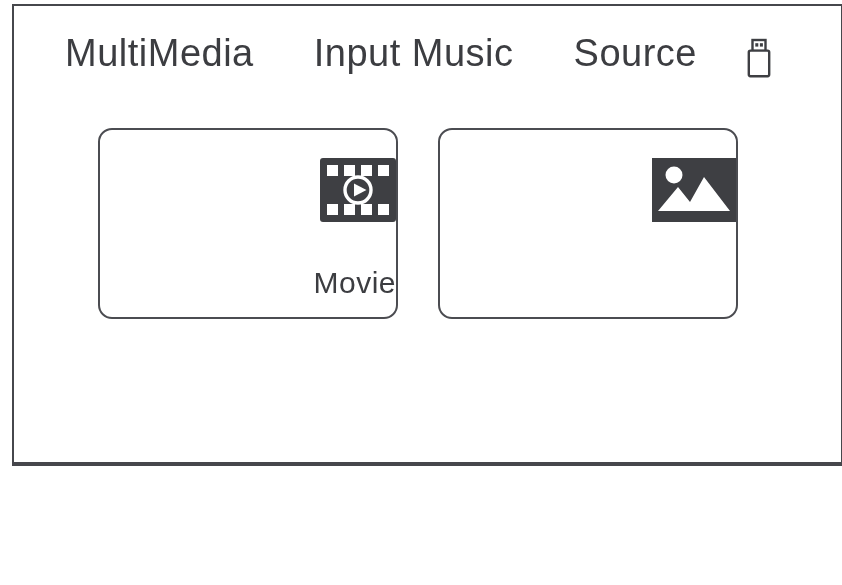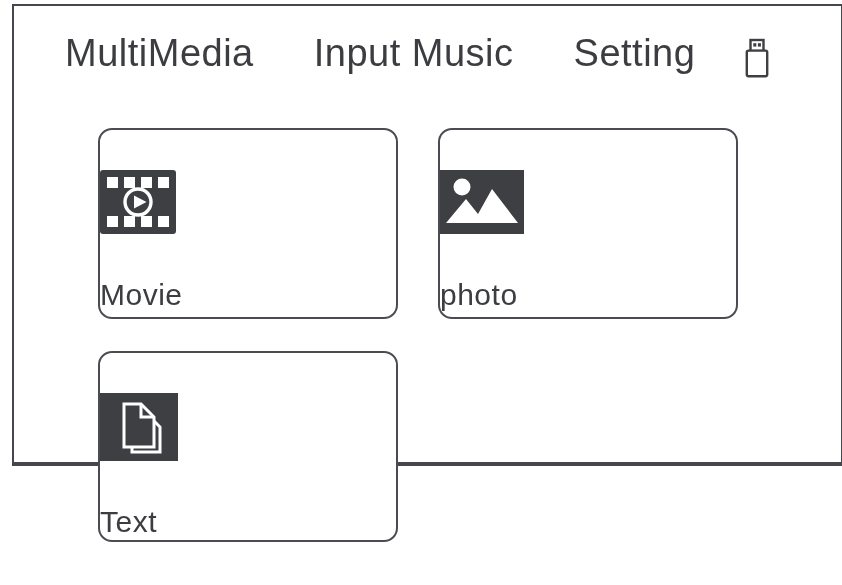--- a/index.html
+++ b/index.html
@@ -51,43 +51,43 @@
     grid-template-rows:191px 191px;
     column-gap:40px;
     row-gap:32px;
   }
   .card{
     border:2px solid var(--card-border);
     border-radius:14px;
     background:var(--bg);
     display:flex;
     flex-direction:column;
-    align-items:flex-start;
-    padding-top:40px;
+    align-items:flex-end;
+    padding-top:28px;
     cursor:pointer;
   }
   .card .icon-box{line-height:0;}
   .card-label{
     margin-top:42px;
     font-size:30px;
     line-height:38px;
     color:var(--ink);
     letter-spacing:0.5px;
   }
 </style>
 </head>
 <body>
 
 <div class="page">
   <div class="frame">
 
     <div class="menu-bar">
       <span class="menu-item">MultiMedia</span>
       <span class="menu-item">Input Music</span>
-      <span class="menu-item">Setting</span>
+      <span class="menu-item">Source</span>
       <span class="usb-wrap">
         <svg width="28" height="42" viewBox="0 0 28 42">
           <rect x="7.5" y="3" width="13" height="11" fill="#ffffff" stroke="#3e3f43" stroke-width="2.4"></rect>
           <rect x="10.3" y="6.2" width="3" height="3.4" fill="#3e3f43"></rect>
           <rect x="14.9" y="6.2" width="3" height="3.4" fill="#3e3f43"></rect>
           <rect x="3.8" y="13.6" width="20.4" height="25.6" rx="1.6" fill="#ffffff" stroke="#3e3f43" stroke-width="2.4"></rect>
         </svg>
       </span>
     </div>
 
@@ -113,31 +113,19 @@
       </div>
 
       <div class="card">
         <span class="icon-box">
           <svg width="84" height="64" viewBox="0 0 84 64">
             <rect x="0" y="0" width="84" height="64" fill="#3e3f43"></rect>
             <circle cx="22" cy="17" r="8.5" fill="#ffffff"></circle>
             <path d="M6,53 L26,29 L38,44 L52,19 L78,53 Z" fill="#ffffff"></path>
           </svg>
         </span>
-        <span class="card-label">photo</span>
       </div>
 
 
-      <div class="card">
-        <span class="icon-box">
-          <svg width="78" height="68" viewBox="0 0 78 68">
-            <rect x="0" y="0" width="78" height="68" fill="#3e3f43"></rect>
-            <path d="M32,21 h15 l13,13 v25 h-28 Z" fill="none" stroke="#ffffff" stroke-width="3"></path>
-            <path d="M24,11 h17 l13,13 v30 h-30 Z" fill="#3e3f43" stroke="#ffffff" stroke-width="3"></path>
-            <path d="M41,11 v13 h13" fill="none" stroke="#ffffff" stroke-width="3"></path>
-          </svg>
-        </span>
-        <span class="card-label">Text</span>
-      </div>
 
     </div>
   </div>
 </div>
 
 </body></html>

